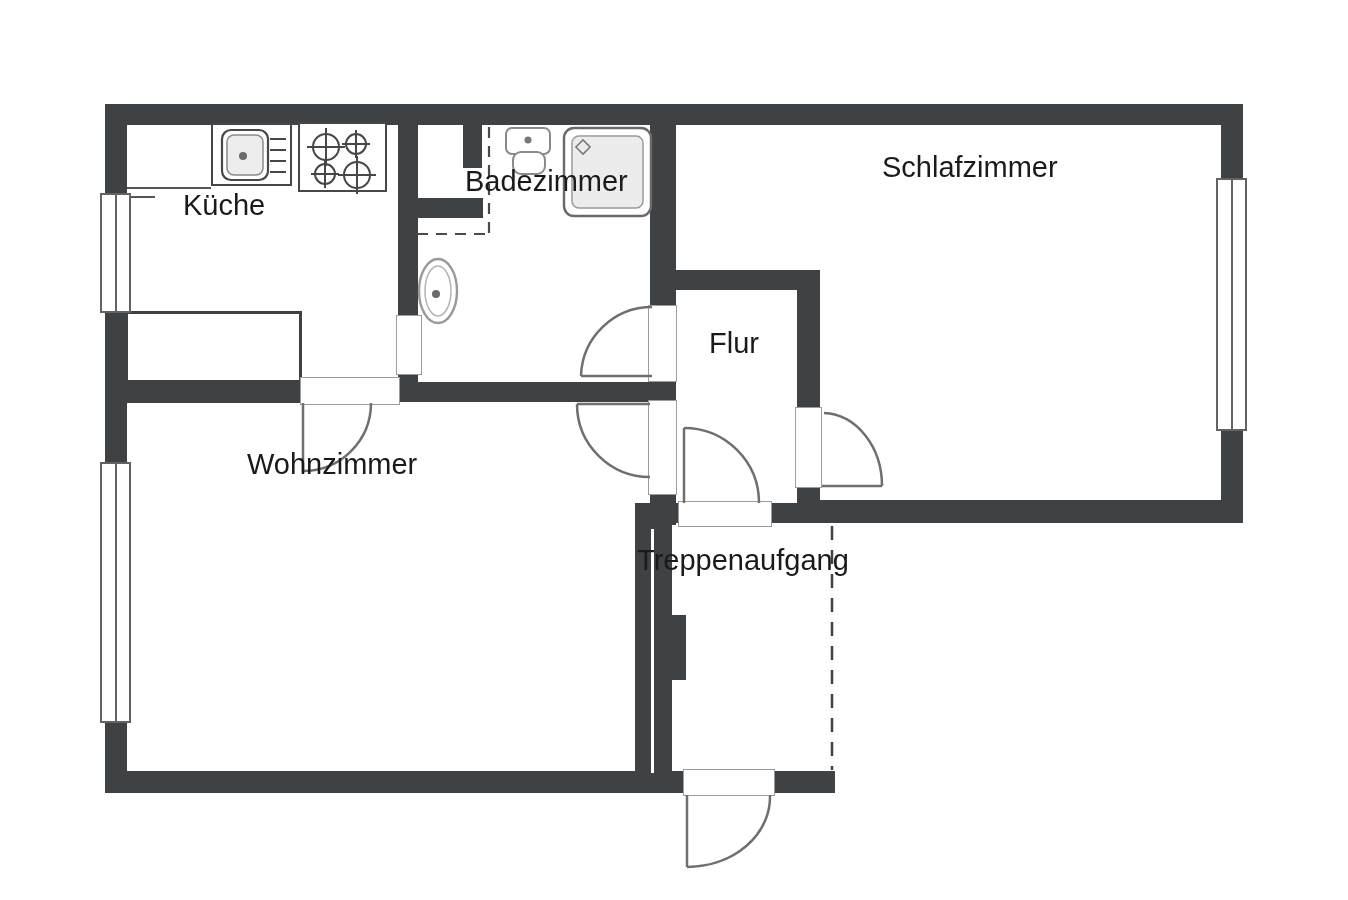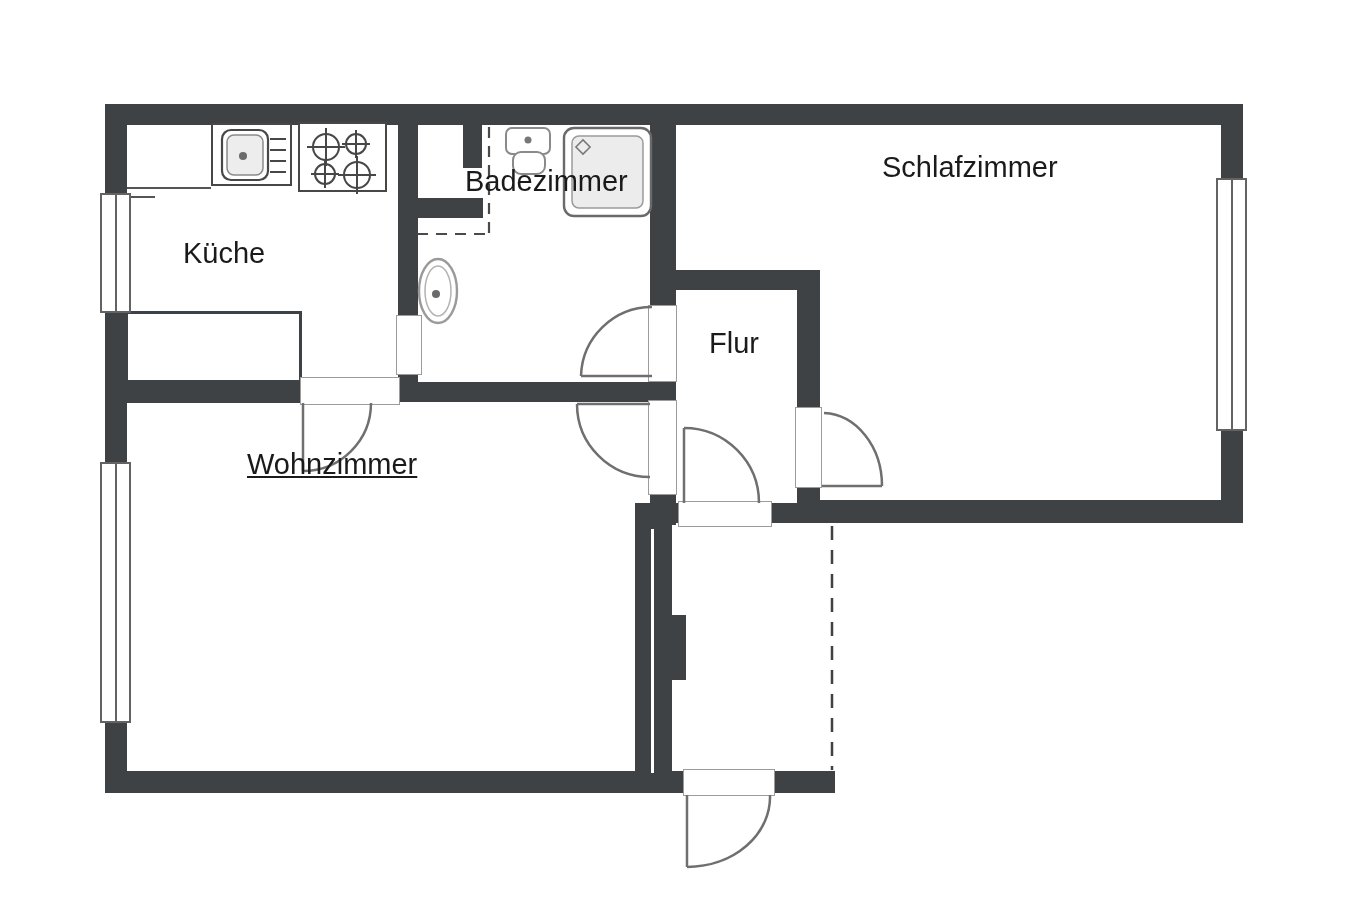--- a/index.html
+++ b/index.html
@@ -134,19 +134,20 @@
       <rect x="578" y="142" width="10" height="10" transform="rotate(45 583 147)" fill="#ececec" stroke="#777" stroke-width="1.5"></rect>
     </g>
 
     <g>
       <ellipse cx="438" cy="291" rx="19" ry="32" fill="#fff" stroke="#9a9a9a" stroke-width="2.4"></ellipse>
       <ellipse cx="438" cy="291" rx="13" ry="25" fill="#fff" stroke="#b3b3b3" stroke-width="1.5"></ellipse>
       <circle cx="436" cy="294" r="4" fill="#6b6b6b"></circle>
     </g>
   </svg>
 
-  <span class="lbl" style="left:183px;top:190px;margin-top:48px;">Küche</span>
+  <span class="lbl" style="left:183px;top:190px;">Küche</span>
   <span class="lbl" style="left:465px;top:166px;">Badezimmer</span>
   <span class="lbl" style="left:882px;top:152px;">Schlafzimmer</span>
   <span class="lbl" style="left:709px;top:328px;">Flur</span>
-  <span class="lbl" style="left:247px;top:449px;text-decoration:underline;">Wohnzimmer</span>
+  <span class="lbl" style="left:247px;top:449px;">Wohnzimmer</span>
+  <span class="lbl" style="left:637px;top:545px;">Treppenaufgang</span>
 
 </div>
 
 </body></html>

